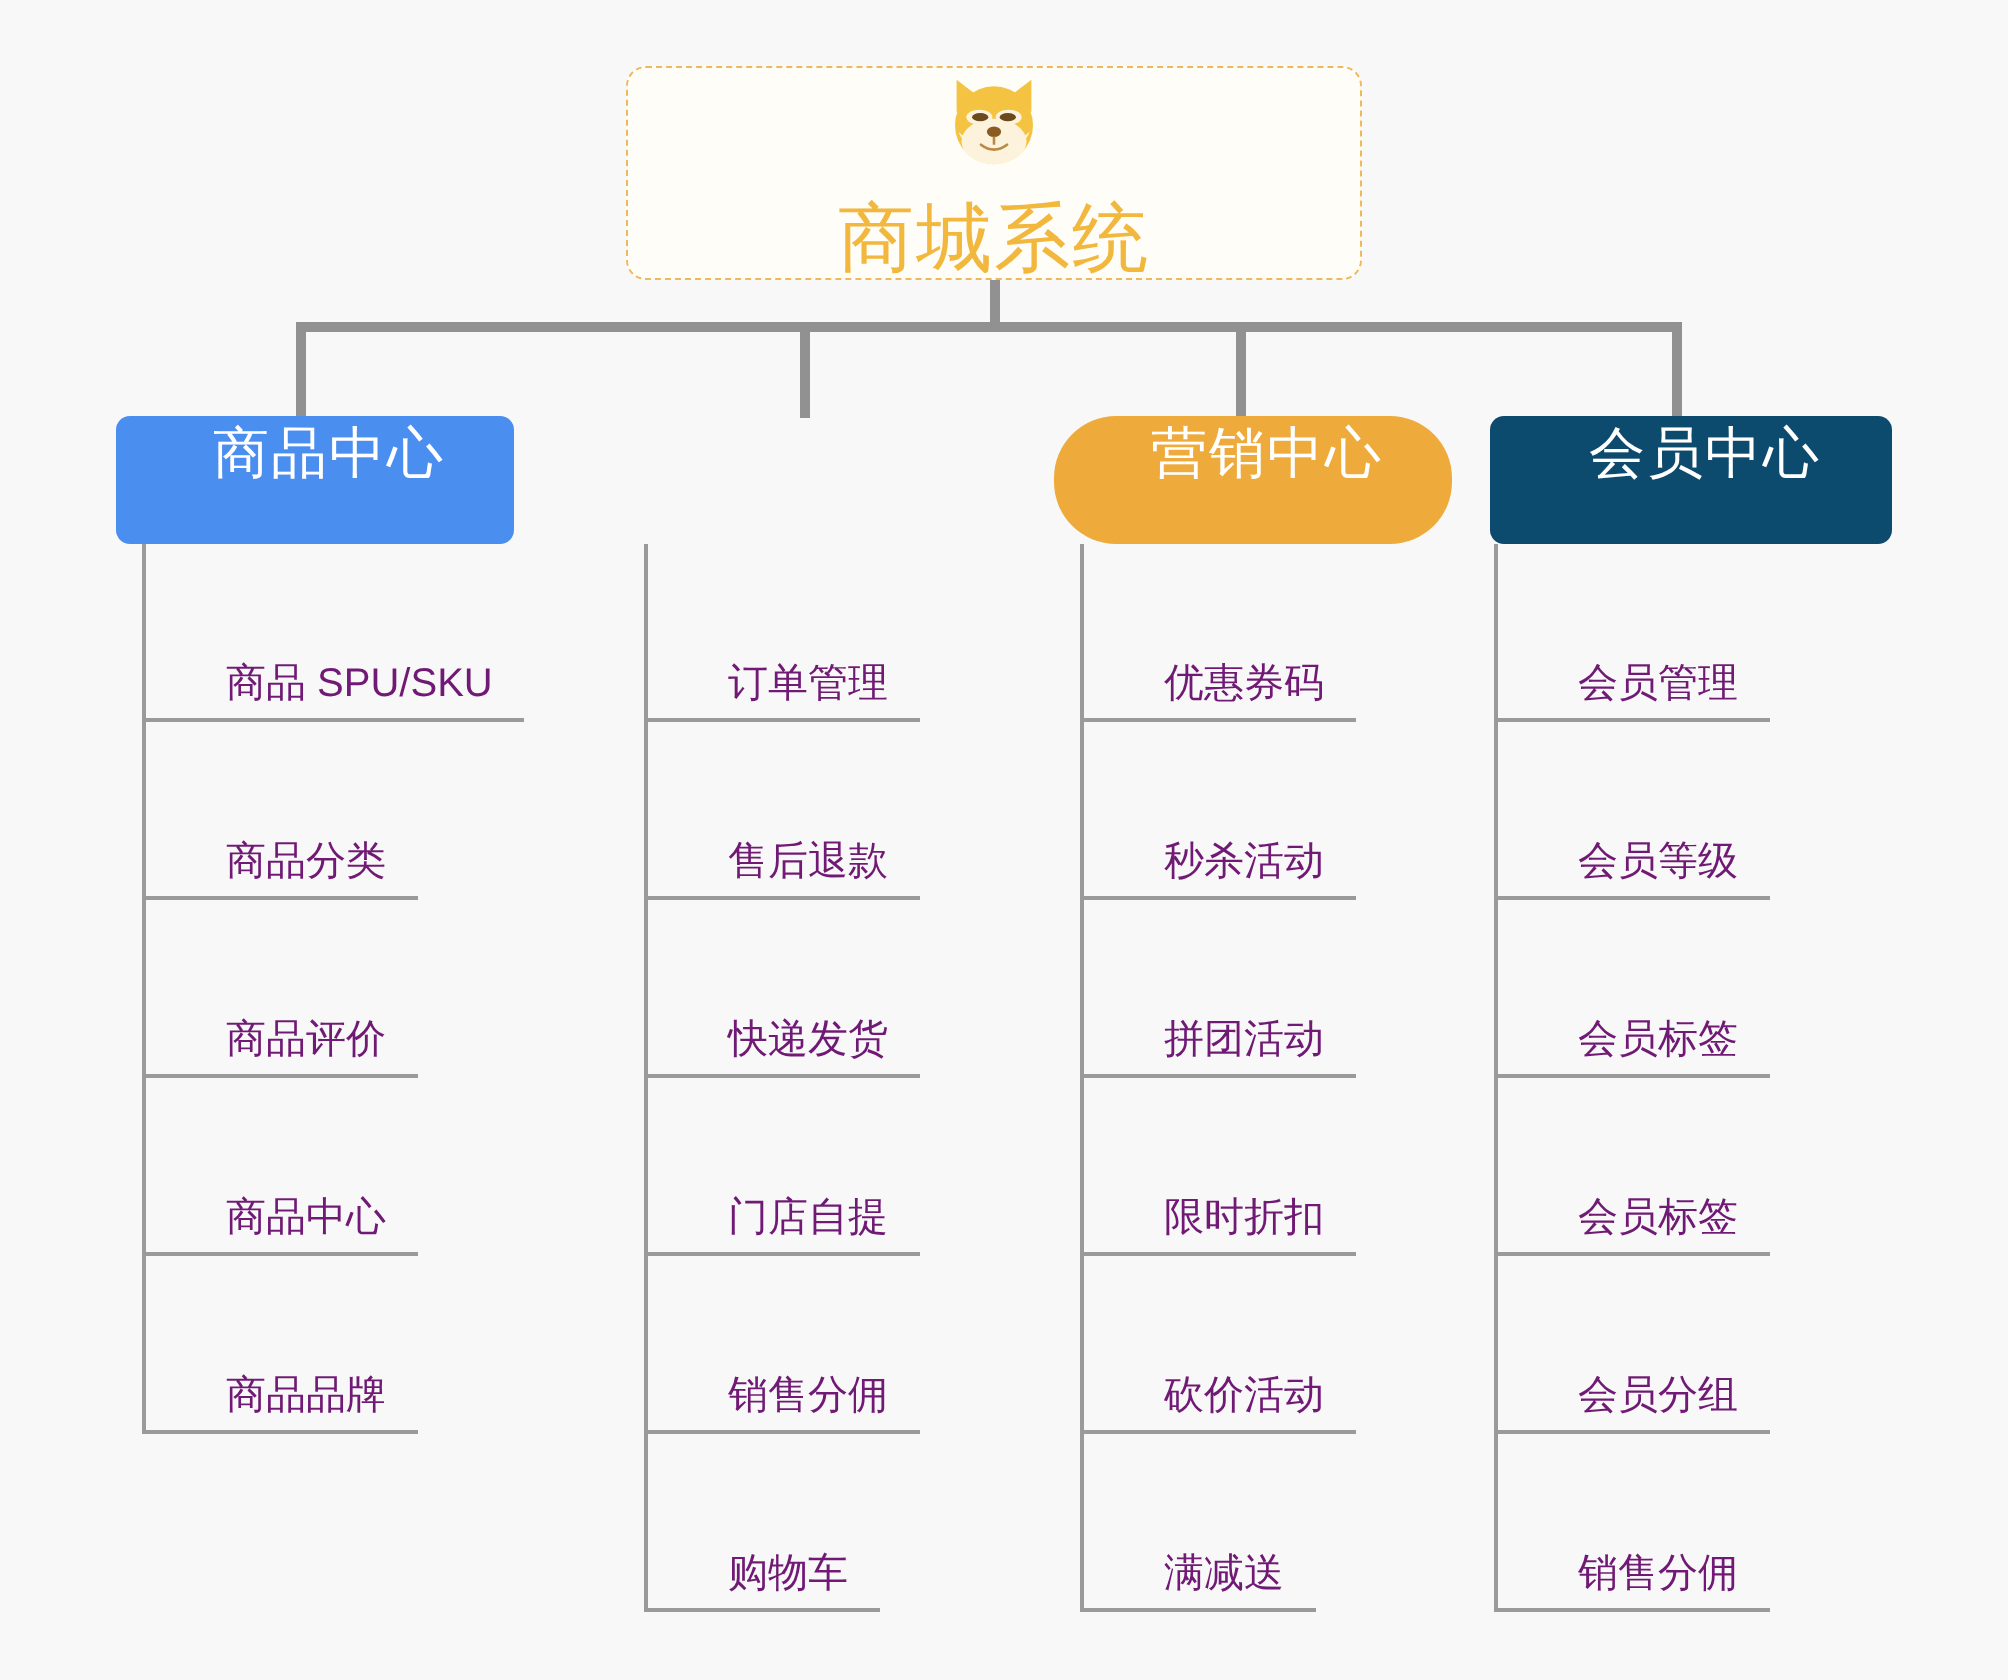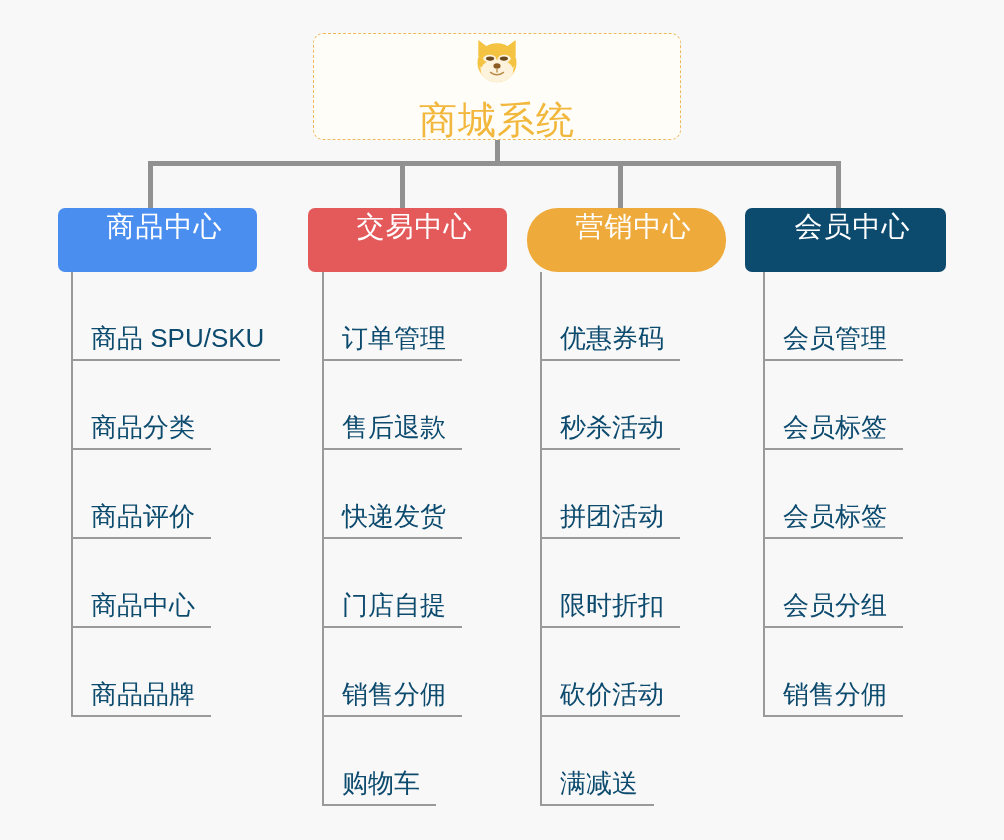--- a/index.html
+++ b/index.html
@@ -82,24 +82,24 @@
     box-sizing: border-box;
   }
   .leaf-item {
     height: 89px;
     position: relative;
     display: flex;
     align-items: flex-end;
     justify-content: flex-start;
   }
   .leaf-label {
-    font-size: 26px;
-    color: #0c4a6e;
+    font-size: 20px;
+    color: #701a75;
     white-space: nowrap;
-    padding: 0 16px 6px 18px;
+    padding: 0 16px 6px 40px;
     border-bottom: 2px solid #9a9a9a;
     line-height: 1.1;
   }
 </style>
 </head>
 <body>
 
 <div id="canvas">
 
   <div id="root-node">
@@ -126,23 +126,20 @@
   <div class="conn conn-h" style="left:150px; top:161px; width:691px; height:5px;"></div>
 
   <div class="conn conn-v" style="left:148px; top:161px; width:5px; height:48px;"></div>
   <div class="conn conn-v" style="left:400px; top:161px; width:5px; height:48px;"></div>
   <div class="conn conn-v" style="left:618px; top:161px; width:5px; height:48px;"></div>
   <div class="conn conn-v" style="left:836px; top:161px; width:5px; height:48px;"></div>
 
   <div class="cat-box" style="left:58px; top:208px; width:185px; background:#4a8ef0;">
     <span>商品中心</span>
   </div>
-  <div class="cat-box" style="left:308px; top:208px; width:185px; background:#e4595a;">
-    <span>交易中心</span>
-  </div>
   <div class="cat-box" style="left:527px; top:208px; width:185px; background:#eeab3c;border-radius:31px;">
     <span>营销中心</span>
   </div>
   <div class="cat-box" style="left:745px; top:208px; width:187px; background:#0c4a6e;">
     <span>会员中心</span>
   </div>
 
   <div class="leaf-col" style="left:71px;">
     <div class="leaf-item">
         <span class="leaf-label">商品 SPU/SKU</span>
@@ -196,25 +193,28 @@
         <span class="leaf-label">限时折扣</span>
       </div>
     <div class="leaf-item">
         <span class="leaf-label">砍价活动</span>
       </div>
     <div class="leaf-item">
         <span class="leaf-label">满减送</span>
       </div>
   </div>
 
-  <div class="leaf-col" style="left:763px;">
+  <div class="leaf-col" style="left:747px;">
     <div class="leaf-item">
         <span class="leaf-label">会员管理</span>
       </div>
     <div class="leaf-item">
+        <span class="leaf-label">会员等级</span>
+      </div>
+    <div class="leaf-item">
         <span class="leaf-label">会员标签</span>
       </div>
     <div class="leaf-item">
         <span class="leaf-label">会员标签</span>
       </div>
     <div class="leaf-item">
         <span class="leaf-label">会员分组</span>
       </div>
     <div class="leaf-item">
         <span class="leaf-label">销售分佣</span>

